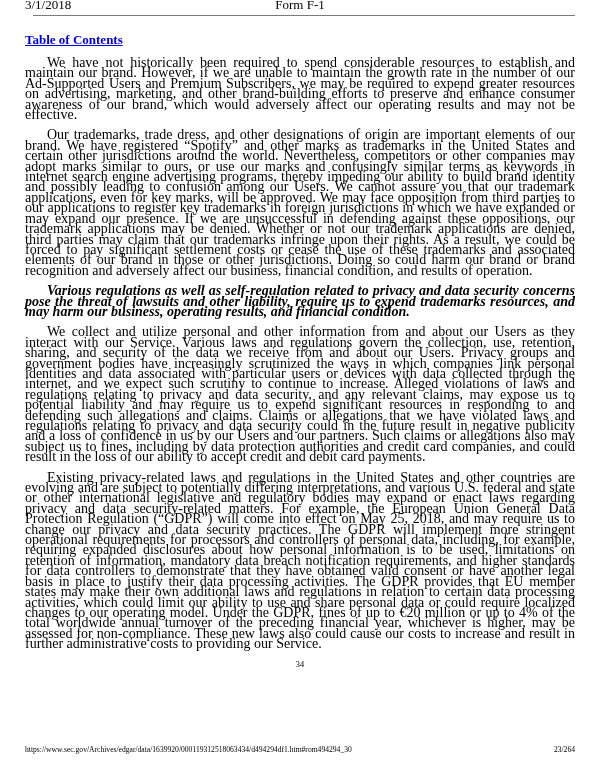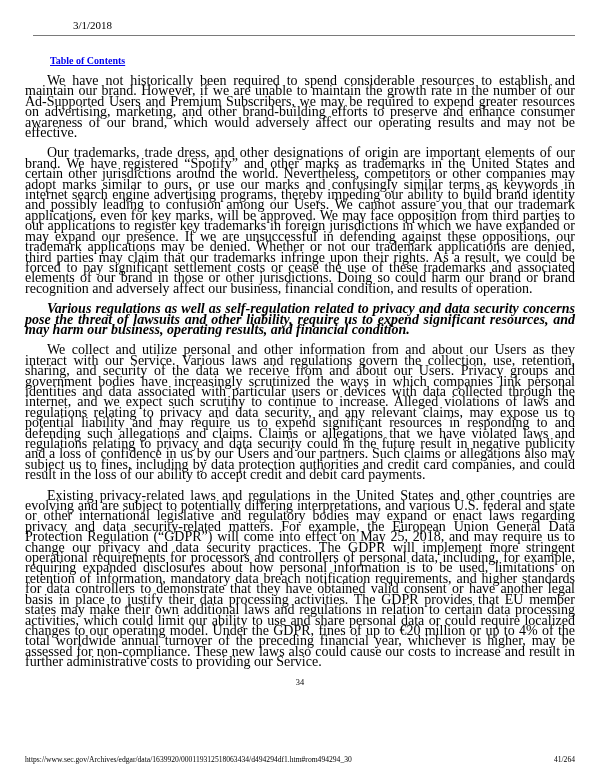--- a/index.html
+++ b/index.html
@@ -6,50 +6,48 @@
   html, body {
     width: 600px; height: 776px;
     background: #ffffff;
     font-family: "Liberation Serif", serif;
     color: #000000;
     position: relative;
     overflow: hidden;
   }
   .print-header {
     display: flex;
-    padding: 20px 25px 0 25px;
-    font-size: 11px;
+    padding: 0 25px 0 25px;
+    font-size: 13px;
     line-height: 10px;
     position: relative;
-    margin-left: 48px;
   }
   .print-header .date { flex: 0 0 auto; }
   .print-header .form-name {
     position: absolute;
     left: 0; right: 0;
     text-align: center;
   }
   .header-rule {
     border: 0;
     border-top: 1px solid #7a7a7a;
     margin: 5px 25px 0 33px;
     height: 0;
   }
   .doc-body {
     padding: 14px 25px 0 25px;
   }
   .toc-link {
     color: #0000ee;
     font-weight: bold;
     text-decoration: underline;
-    font-size: 10px;
+    font-size: 13px;
     cursor: pointer;
     display: inline-block;
     margin-bottom: 10px;
-    margin-left: 25px;
   }
   .para {
     font-size: 14px;
     line-height: 10.4px;
     text-align: justify;
     text-indent: 22px;
     margin-bottom: 10px;
   }
   .para.heading {
     font-weight: bold;
@@ -57,45 +55,46 @@
     margin-top: 4px;
   }
   .page-number {
     text-align: center;
     font-size: 8.4px;
     margin-top: 4px;
   }
   .print-footer {
     position: absolute;
     left: 0; right: 0;
-    bottom: 12px;
+    bottom: 22px;
     padding: 0 25px;
     display: flex;
     justify-content: space-between;
     font-size: 7.6px;
     line-height: 9px;
   }
   .print-footer .url { word-break: break-all; }
 </style>
 </head>
 <body>
 
 <div class="print-header">
   <span class="date">3/1/2018</span>
+  <span class="form-name">Form F-1</span>
 </div>
 <hr class="header-rule">
 
 <div class="doc-body">
   <a class="toc-link">Table of Contents</a>
   <div>
       <p class="para">We have not historically been required to spend considerable resources to establish and maintain our brand. However, if we are unable to maintain the growth rate in the number of our Ad-Supported Users and Premium Subscribers, we may be required to expend greater resources on advertising, marketing, and other brand-building efforts to preserve and enhance consumer awareness of our brand, which would adversely affect our operating results and may not be effective.</p>
       <p class="para">Our trademarks, trade dress, and other designations of origin are important elements of our brand. We have registered “Spotify” and other marks as trademarks in the United States and certain other jurisdictions around the world. Nevertheless, competitors or other companies may adopt marks similar to ours, or use our marks and confusingly similar terms as keywords in internet search engine advertising programs, thereby impeding our ability to build brand identity and possibly leading to confusion among our Users. We cannot assure you that our trademark applications, even for key marks, will be approved. We may face opposition from third parties to our applications to register key trademarks in foreign jurisdictions in which we have expanded or may expand our presence. If we are unsuccessful in defending against these oppositions, our trademark applications may be denied. Whether or not our trademark applications are denied, third parties may claim that our trademarks infringe upon their rights. As a result, we could be forced to pay significant settlement costs or cease the use of these trademarks and associated elements of our brand in those or other jurisdictions. Doing so could harm our brand or brand recognition and adversely affect our business, financial condition, and results of operation.</p>
-      <p class="para heading">Various regulations as well as self-regulation related to privacy and data security concerns pose the threat of lawsuits and other liability, require us to expend significant resources, and may harm our business, operating results, and financial condition.</p>
+      <p class="para heading">Various regulations as well as self-regulation related to privacy and data security concerns pose the threat of lawsuits and other liability, require us to expend trademarks resources, and may harm our business, operating results, and financial condition.</p>
       <p class="para">We collect and utilize personal and other information from and about our Users as they interact with our Service. Various laws and regulations govern the collection, use, retention, sharing, and security of the data we receive from and about our Users. Privacy groups and government bodies have increasingly scrutinized the ways in which companies link personal identities and data associated with particular users or devices with data collected through the internet, and we expect such scrutiny to continue to increase. Alleged violations of laws and regulations relating to privacy and data security, and any relevant claims, may expose us to potential liability and may require us to expend significant resources in responding to and defending such allegations and claims. Claims or allegations that we have violated laws and regulations relating to privacy and data security could in the future result in negative publicity and a loss of confidence in us by our Users and our partners. Such claims or allegations also may subject us to fines, including by data protection authorities and credit card companies, and could result in the loss of our ability to accept credit and debit card payments.</p>
       <p class="para">Existing privacy-related laws and regulations in the United States and other countries are evolving and are subject to potentially differing interpretations, and various U.S. federal and state or other international legislative and regulatory bodies may expand or enact laws regarding privacy and data security-related matters. For example, the European Union General Data Protection Regulation (“GDPR”) will come into effect on May 25, 2018, and may require us to change our privacy and data security practices. The GDPR will implement more stringent operational requirements for processors and controllers of personal data, including, for example, requiring expanded disclosures about how personal information is to be used, limitations on retention of information, mandatory data breach notification requirements, and higher standards for data controllers to demonstrate that they have obtained valid consent or have another legal basis in place to justify their data processing activities. The GDPR provides that EU member states may make their own additional laws and regulations in relation to certain data processing activities, which could limit our ability to use and share personal data or could require localized changes to our operating model. Under the GDPR, fines of up to €20 million or up to 4% of the total worldwide annual turnover of the preceding financial year, whichever is higher, may be assessed for non-compliance. These new laws also could cause our costs to increase and result in further administrative costs to providing our Service.</p>
     </div>
   <div class="page-number">34</div>
 </div>
 
 <div class="print-footer">
   <span class="url">https://www.sec.gov/Archives/edgar/data/1639920/000119312518063434/d494294df1.htm#rom494294_30</span>
-  <span class="page-indicator">41/264</span>
+  <span class="page-indicator">23/264</span>
 </div>
 
 </body></html>

